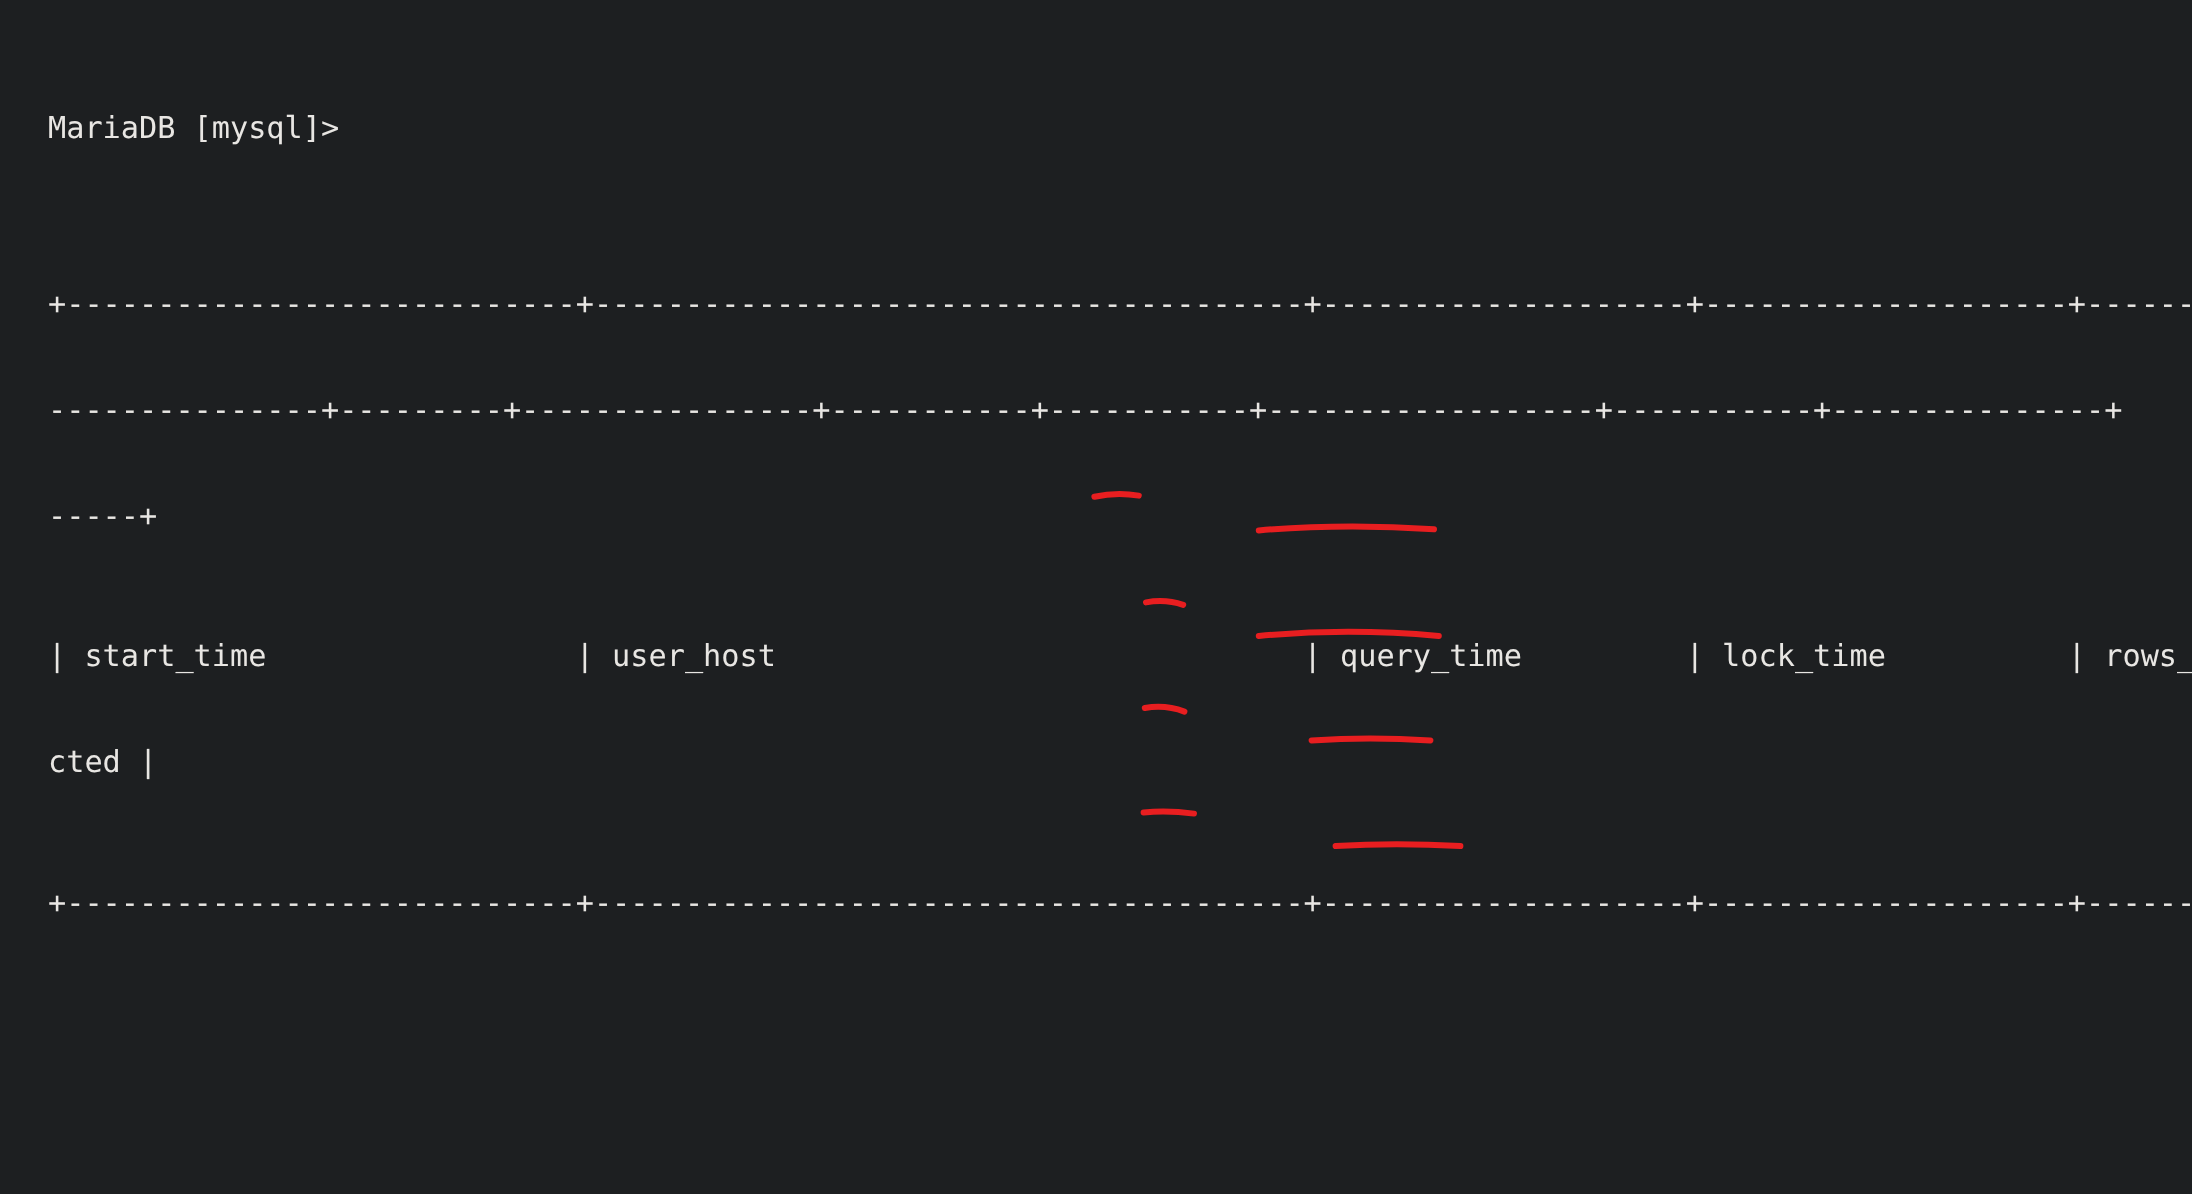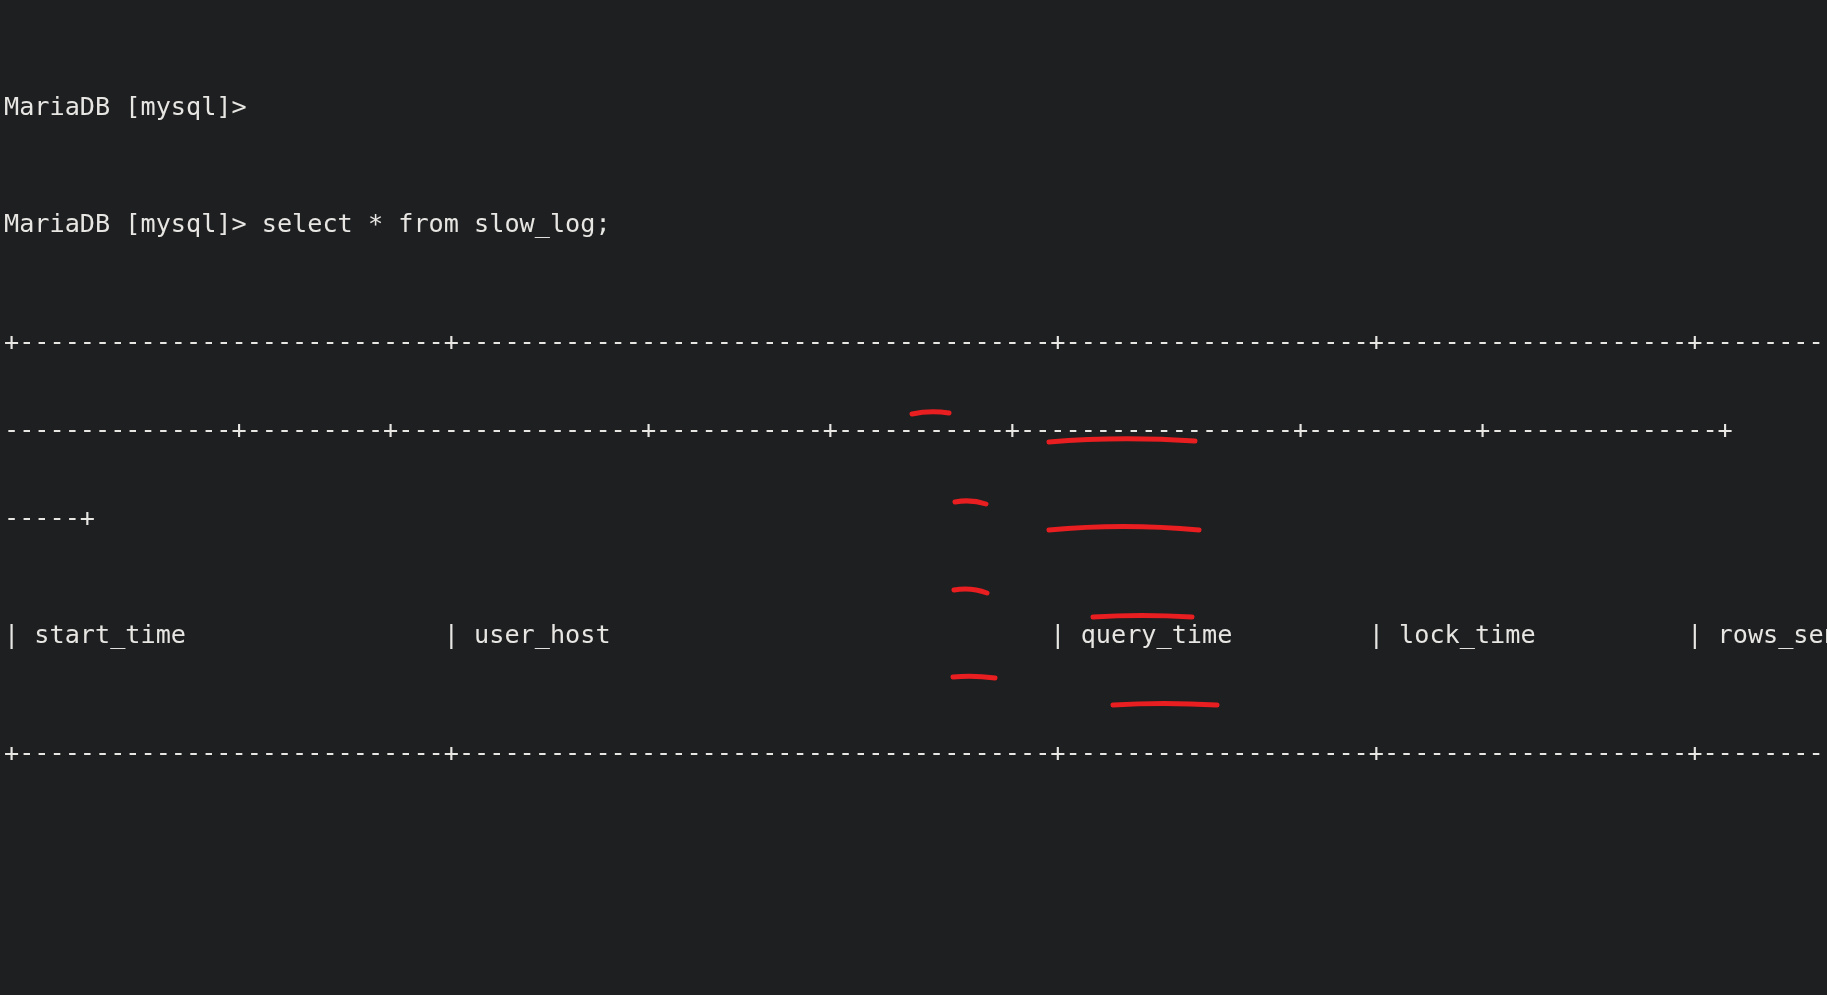--- a/index.html
+++ b/index.html
@@ -27,43 +27,44 @@
     box-sizing: border-box;
     letter-spacing: 0px;
     white-space: pre;
     -webkit-font-smoothing: antialiased;
   }
   .line {
     white-space: pre;
     height: 29.35px;
     line-height: 29.35px;
     font-family: "DejaVu Sans Mono", "Liberation Mono", monospace;
+    margin-left: 36px;
   }
   
   .annot {
     position: absolute;
     background: transparent;
     pointer-events: none;
   }
   .annot svg { display: block; overflow: visible; }
 </style>
 </head>
 <body>
 
 <div id="terminal">
 
   <div class="line"><span>MariaDB [mysql]&gt;</span></div>
 
-  <div class="line"><span>MariaDB [mysql]&gt; select * from slow_log;</span></div>
 
   <div class="line"><span>+----------------------------+---------------------------------------+--------------------+--------------------+-----------+</span></div>
   <div class="line"><span>---------------+---------+----------------+-----------+-----------+------------------+-----------+---------------+</span></div>
   <div class="line"><span>-----+</span></div>
 
   <div class="line"><span>| start_time                 | user_host                             | query_time         | lock_time          | rows_sent |</span></div>
+  <div class="line"><span>cted |</span></div>
 
   <div class="line"><span>+----------------------------+---------------------------------------+--------------------+--------------------+-----------+</span></div>
   
   
 
   
   
   
 
   

